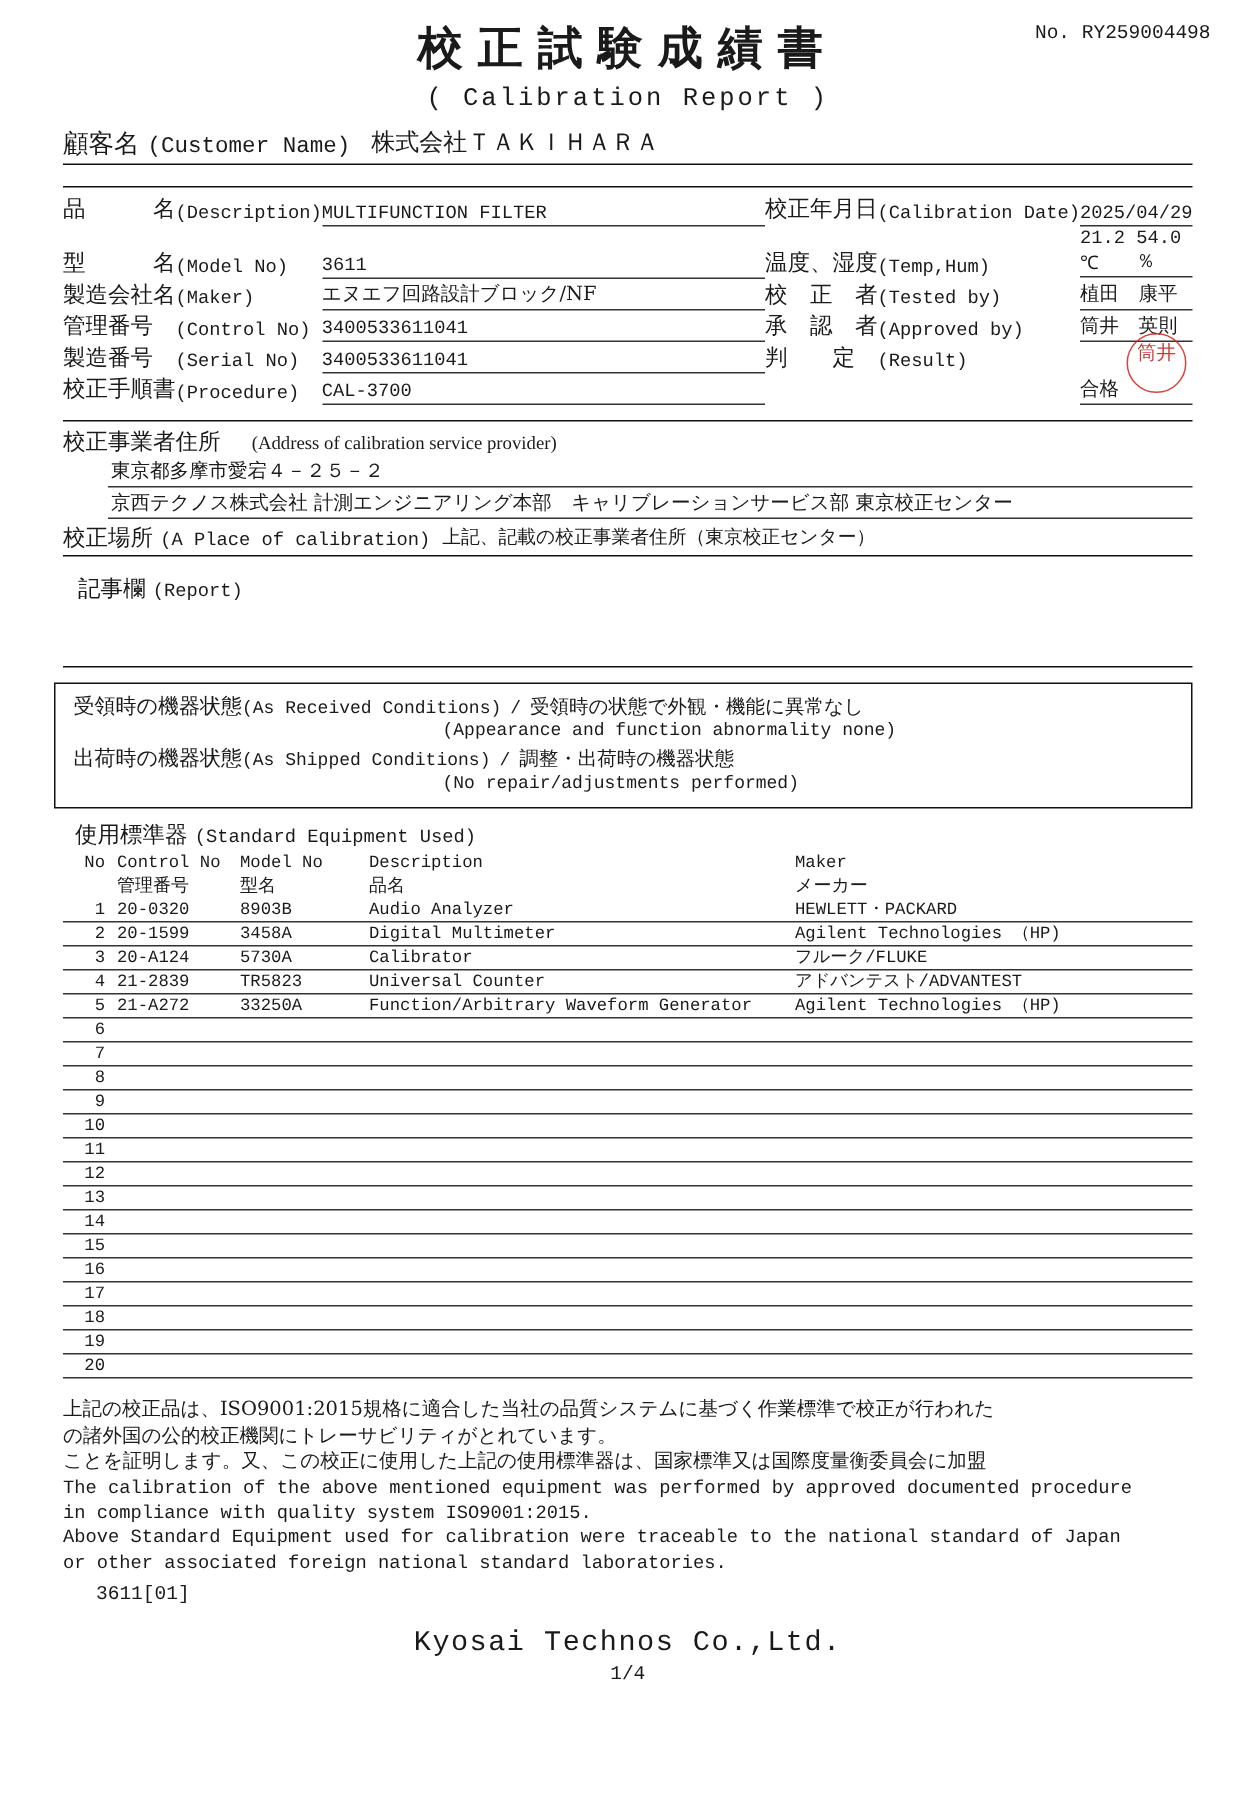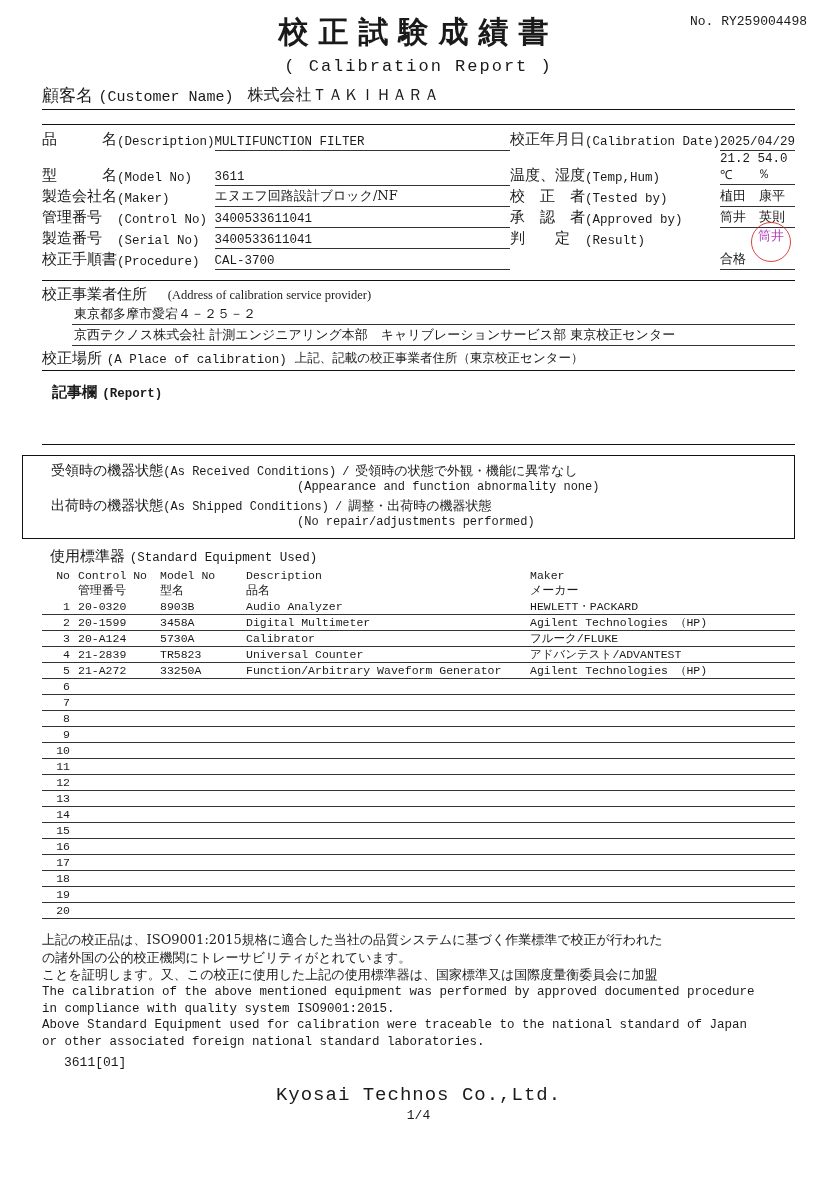--- a/index.html
+++ b/index.html
@@ -128,21 +128,21 @@
 
   
   .stamp {
     position: absolute;
     right: 46px;
     top: 222px;
     width: 40px;
     height: 40px;
     border: 1.5px solid #d0241f;
     border-radius: 50%;
-    color: #a21caf;
+    color: #b91c1c;
     font-family: "DejaVu Serif", serif;
     font-size: 13px;
     line-height: 1.0;
     text-align: center;
     padding-top: 6px;
     box-sizing: border-box;
     opacity: 0.85;
   }
 
   
@@ -190,38 +190,37 @@
     margin-left: 8px;
     padding-bottom: 1px;
   }
 
   
   .report-area {
     margin: 8px 42px 0 42px;
     border-bottom: 1.6px solid #111;
     height: 66px;
     box-sizing: border-box;
-    font-weight: bold;
   }
   .report-label {
     font-family: "DejaVu Serif", serif;
     font-size: 15px;
     padding-left: 10px;
     padding-top: 4px;
   }
   .report-label .en {
     font-family: "Liberation Mono", monospace;
     font-size: 12.5px;
   }
 
   
   .cond-box {
-    margin: 10px 42px 0 22px;
+    margin: 10px 42px 0 36px;
     border: 1.6px solid #111;
-    padding: 6px 10px 6px 28px;
+    padding: 6px 10px 6px 12px;
     font-size: 13px;
   }
   .cond-row {
     display: flex;
     align-items: baseline;
     margin-bottom: 1px;
   }
   .cond-label {
     font-family: "DejaVu Serif", serif;
     font-size: 14px;

